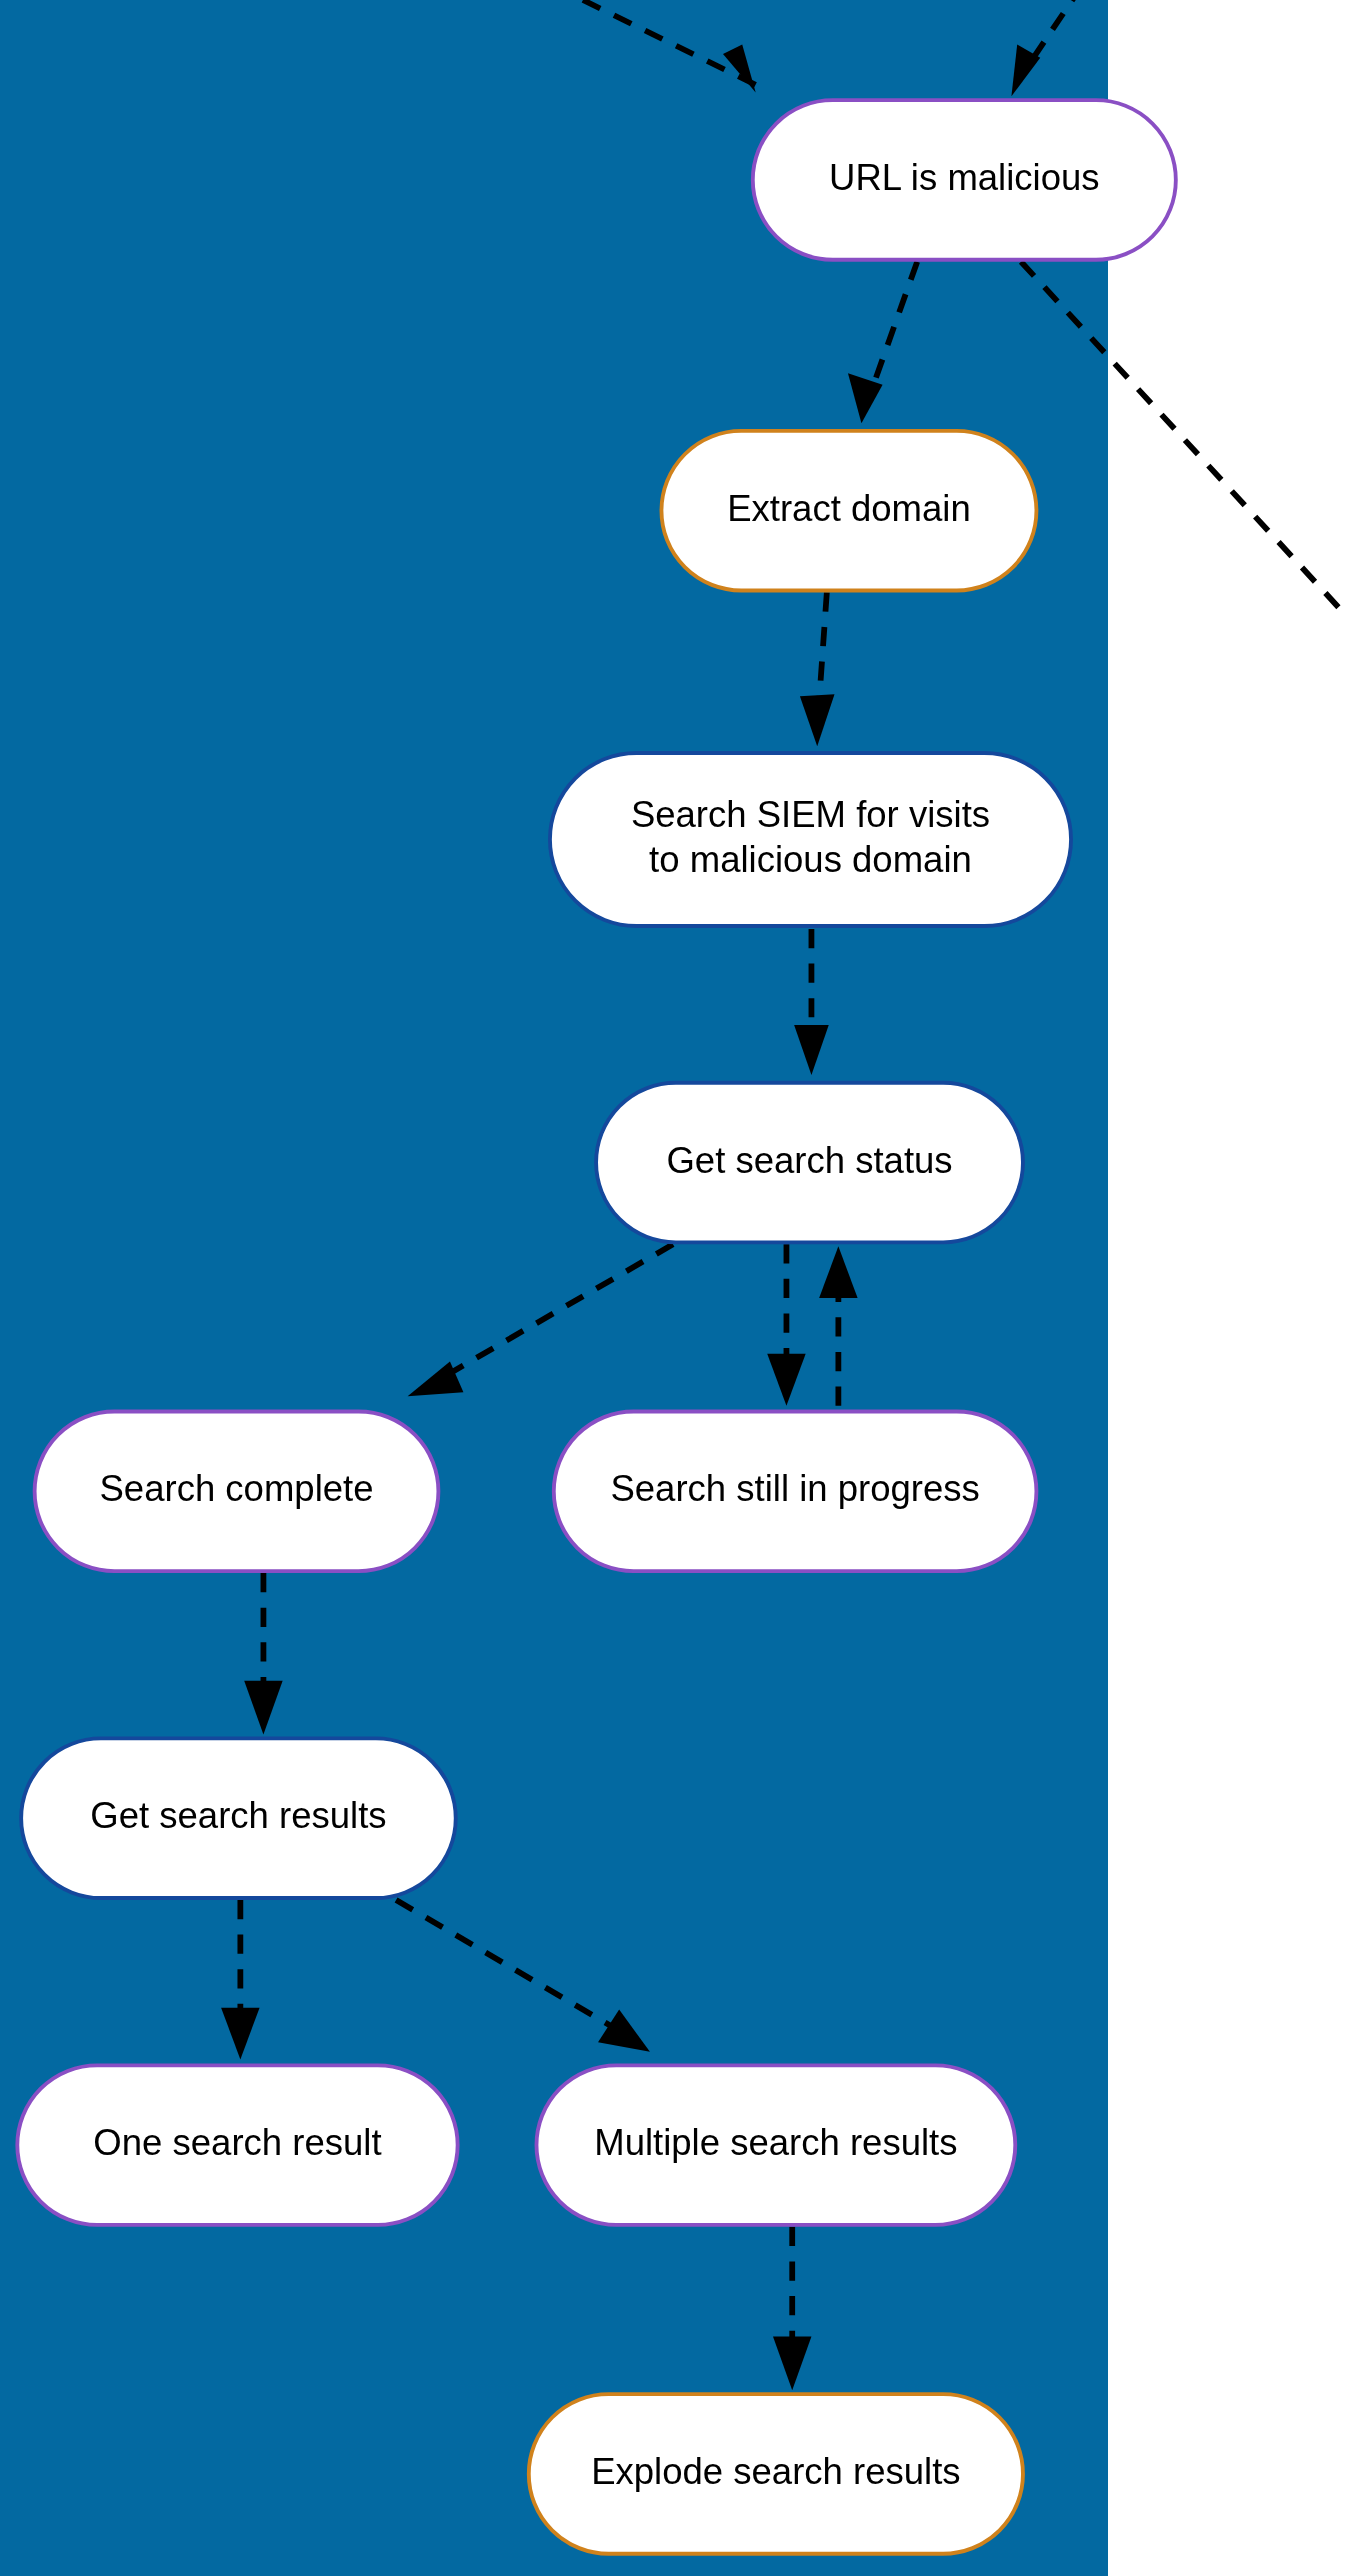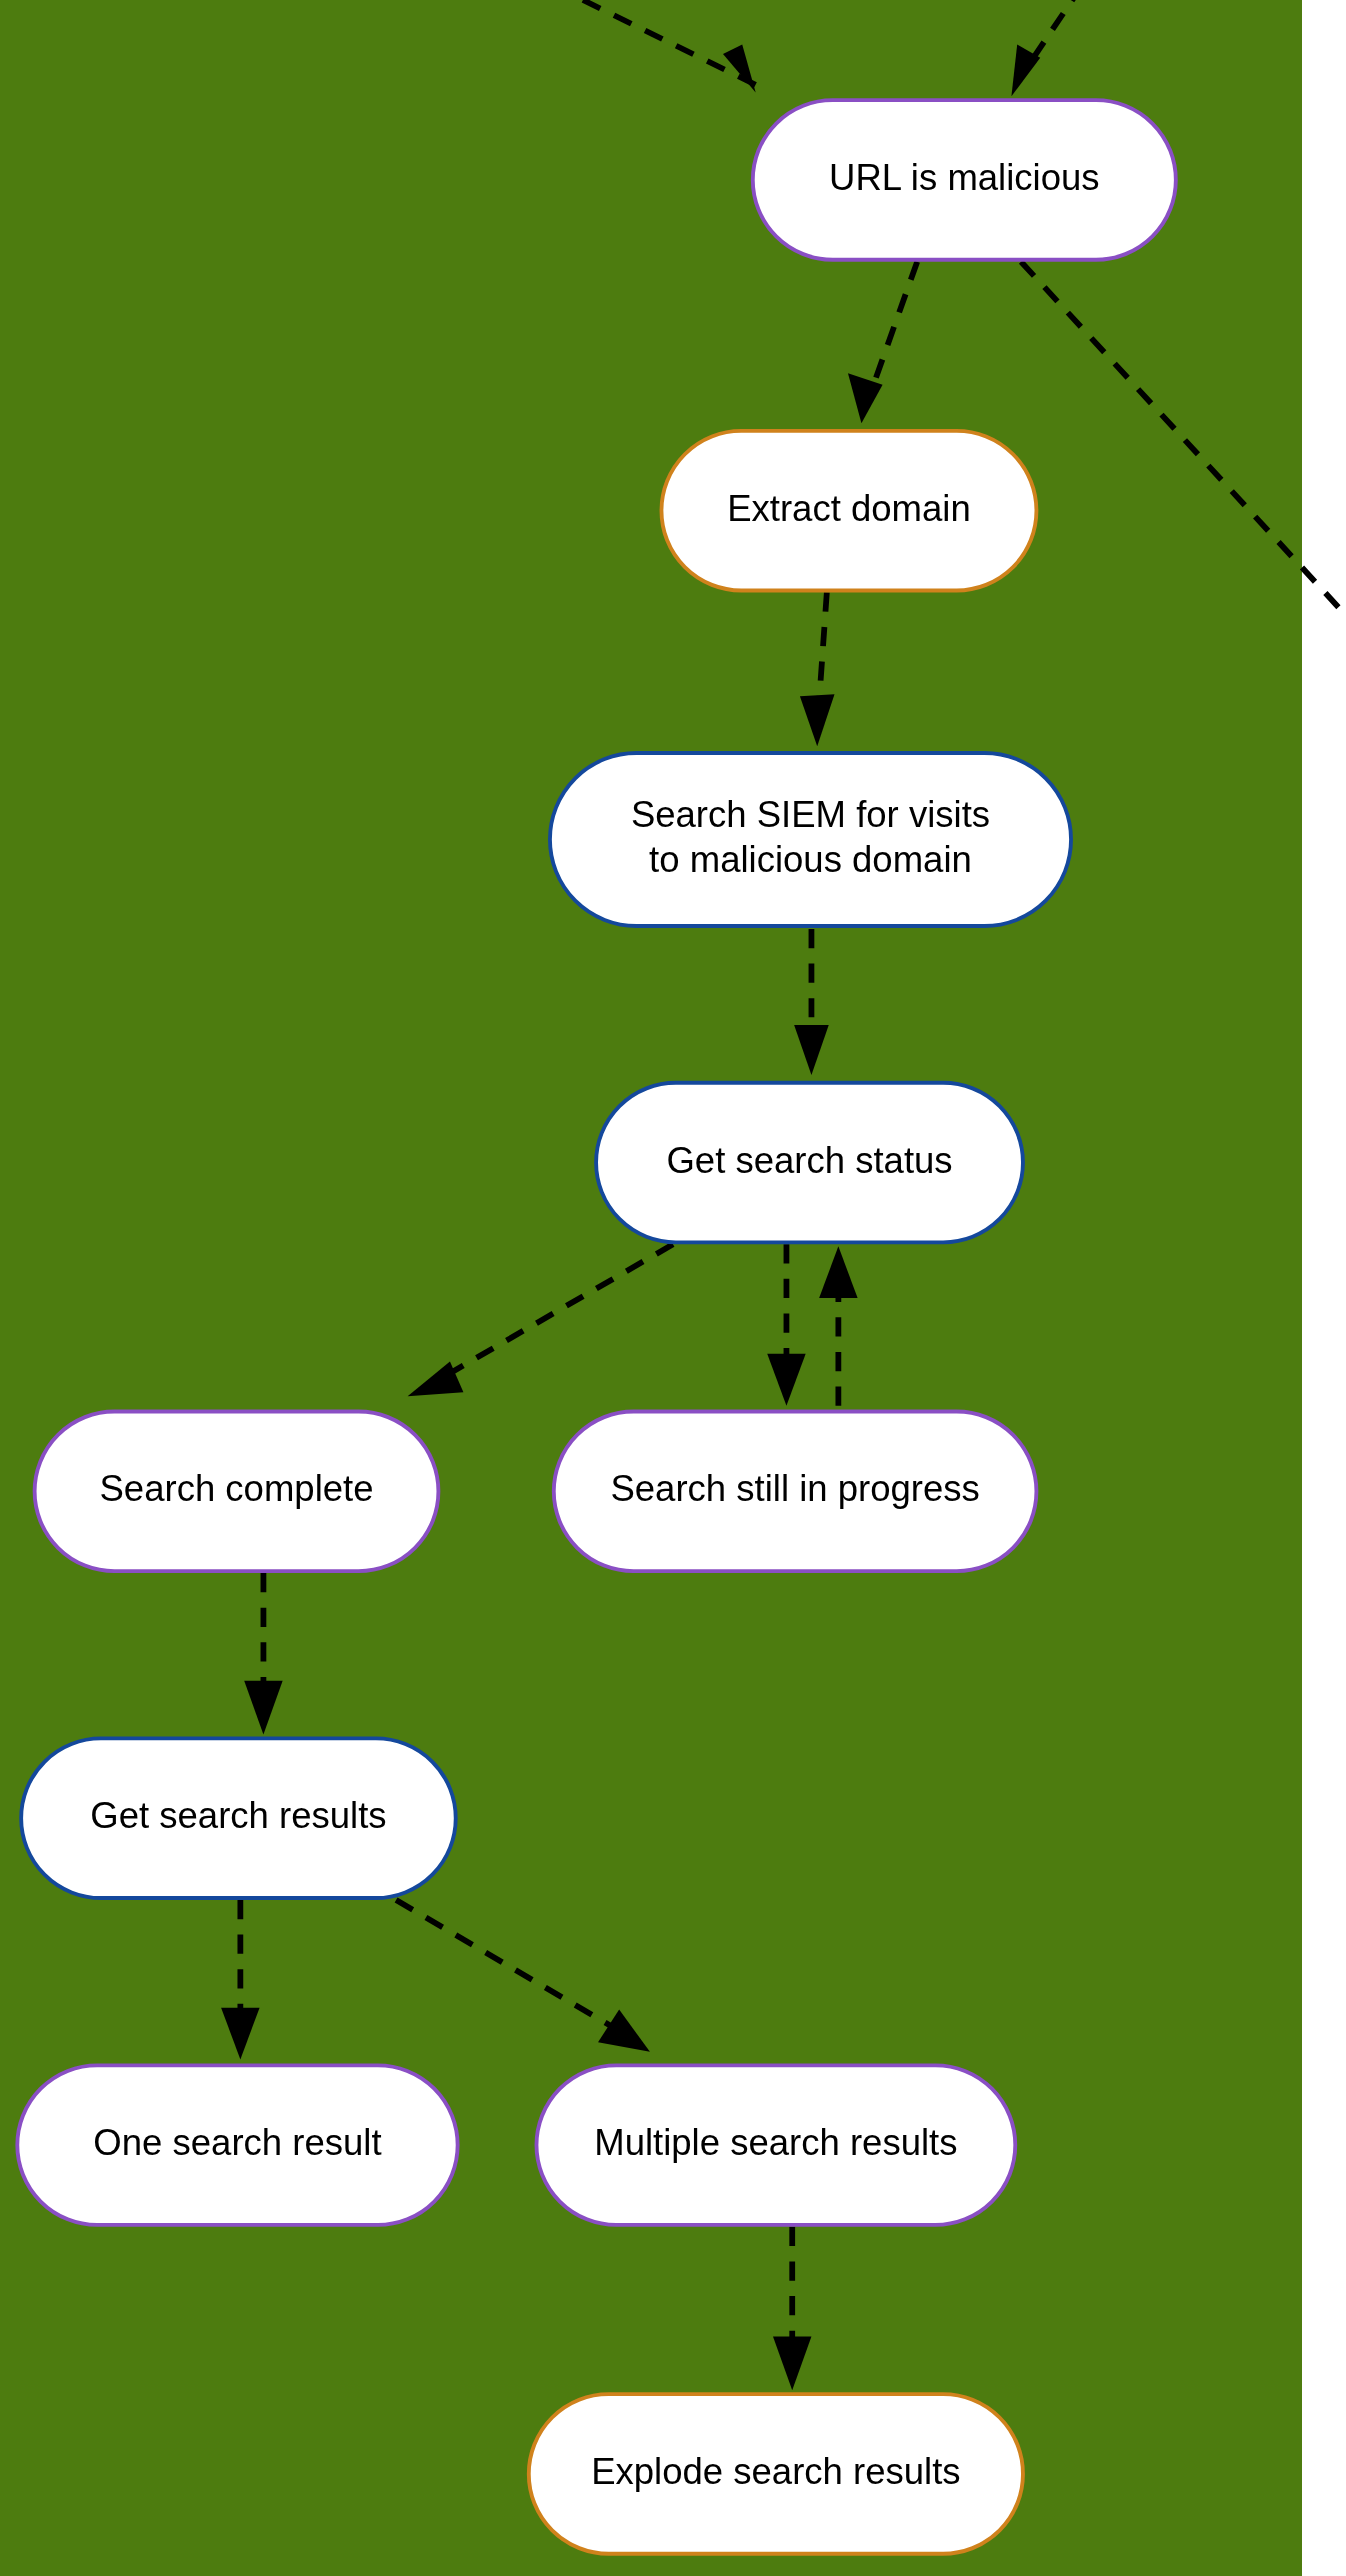--- a/index.html
+++ b/index.html
@@ -8,23 +8,23 @@
     background: #ffffff;
   }
   body {
     width: 1346px;
     height: 2576px;
     overflow: hidden;
     font-family: "Liberation Sans", sans-serif;
   }
   #flow-root {
     position: relative;
-    width: 1302px;
+    width: 1108px;
     height: 2576px;
-    background: #4d7c0f;
+    background: #0369a1;
   }
   svg.flow-canvas {
     display: block;
     width: 1346px;
     height: 2576px;
   }
   .node-shape {
     fill: #ffffff;
     stroke-width: 4;
   }

